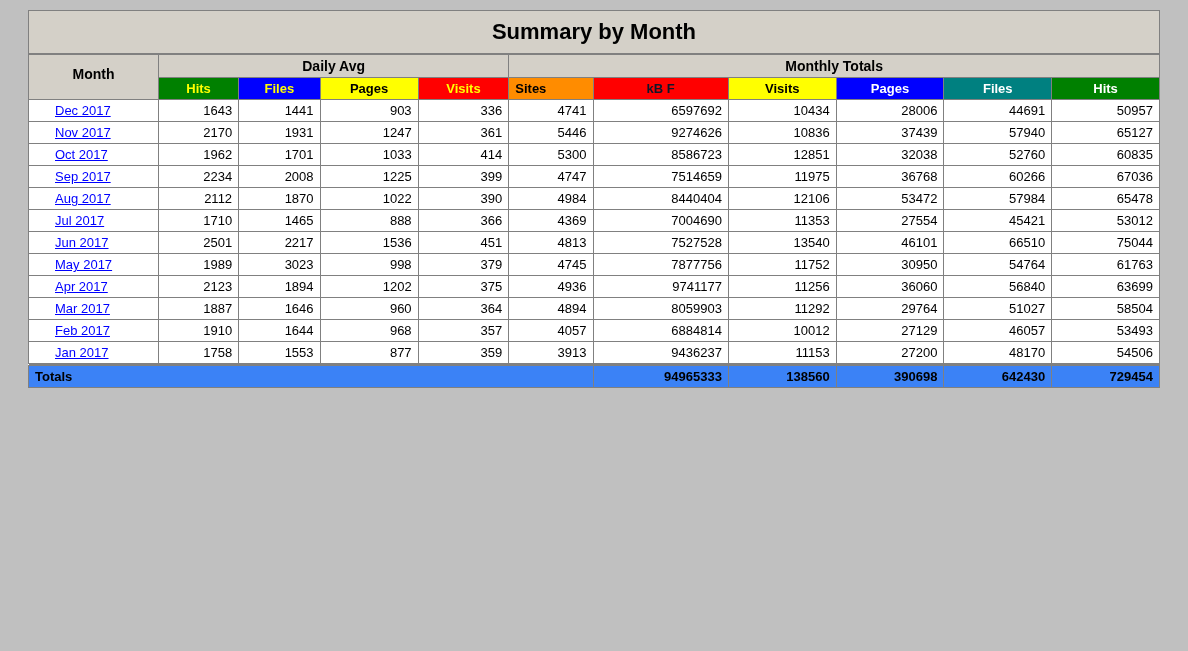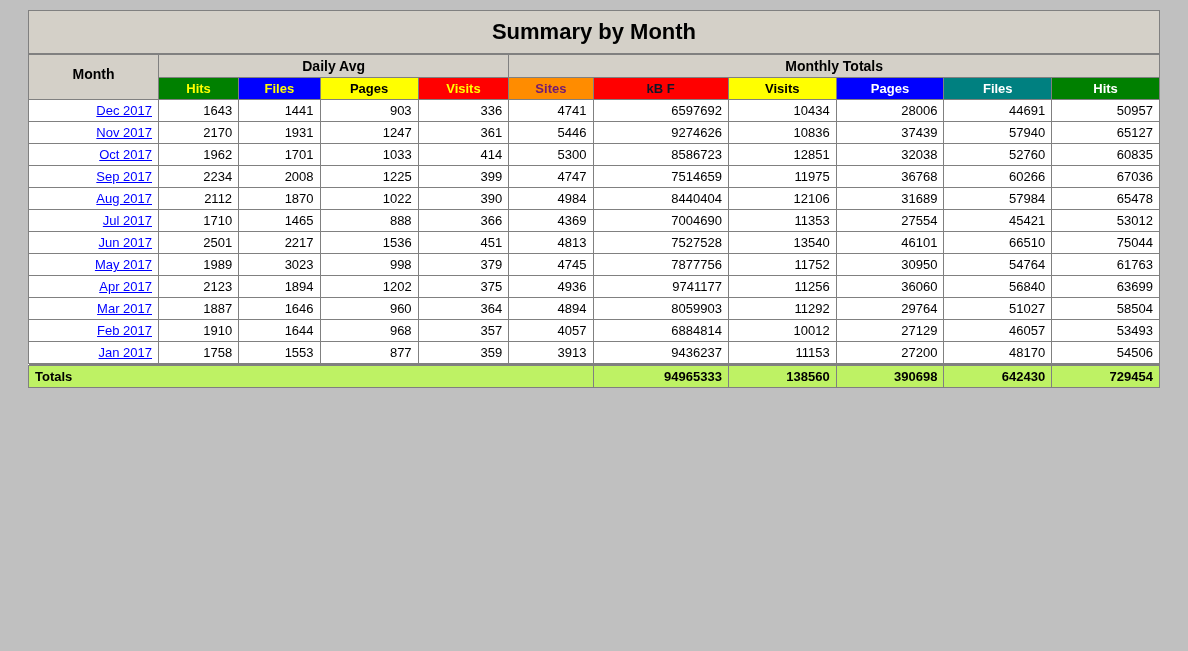--- a/index.html
+++ b/index.html
@@ -47,32 +47,32 @@
       font-weight: bold;
       font-size: 15px;
       vertical-align: bottom;
       padding-bottom: 17px;
       width: 130px;
     }
     .col-header-hits { background: #008000; color: yellow; font-weight: bold; text-align: center; }
     .col-header-files { background: #0000ff; color: yellow; font-weight: bold; text-align: center; }
     .col-header-pages { background: #ffff00; color: black; font-weight: bold; text-align: center; }
     .col-header-visits-daily { background: #ff0000; color: yellow; font-weight: bold; text-align: center; }
-    .col-header-sites { background: #ff8c00; color: #701a75; font-weight: bold; text-align: center; }
+    .col-header-sites { background: #ff8c00; color: #000000; font-weight: bold; text-align: left; }
     .col-header-kbf { background: #ff0000; color: #0f172a; font-weight: bold; text-align: center; }
     .col-header-visits-monthly { background: #ffff00; color: black; font-weight: bold; text-align: center; }
     .col-header-pages-monthly { background: #0000ff; color: white; font-weight: bold; text-align: center; }
     .col-header-files-monthly { background: #008080; color: white; font-weight: bold; text-align: center; }
     .col-header-hits-monthly { background: #008000; color: white; font-weight: bold; text-align: center; }
     .data-row td { text-align: right; background: white; }
-    .data-row td.month-cell { text-align: right; background: white; padding-left: 26px; }
+    .data-row td.month-cell { text-align: left; background: white; padding-left: 26px; }
     .data-row td.month-cell a { color: blue; text-decoration: underline; }
     .data-row:nth-child(odd) td { background: #ffffff; }
     .totals-row td {
-      background: #bef264;
+      background: #3b82f6;
       font-weight: bold;
       text-align: right;
       margin-left: 18px;
     }
     .totals-row td.totals-label {
       text-align: left;
     }
     .divider-row td {
       padding: 0;
       height: 2px;
@@ -160,21 +160,21 @@
         </tr>
         <tr class="data-row">
           <td class="month-cell"><a href="#">Aug 2017</a></td>
           <td>2112</td>
           <td>1870</td>
           <td>1022</td>
           <td>390</td>
           <td>4984</td>
           <td>8440404</td>
           <td>12106</td>
-          <td>31689</td>
+          <td>53472</td>
           <td>57984</td>
           <td>65478</td>
         </tr>
         <tr class="data-row">
           <td class="month-cell"><a href="#">Jul 2017</a></td>
           <td>1710</td>
           <td>1465</td>
           <td>888</td>
           <td>366</td>
           <td>4369</td>

